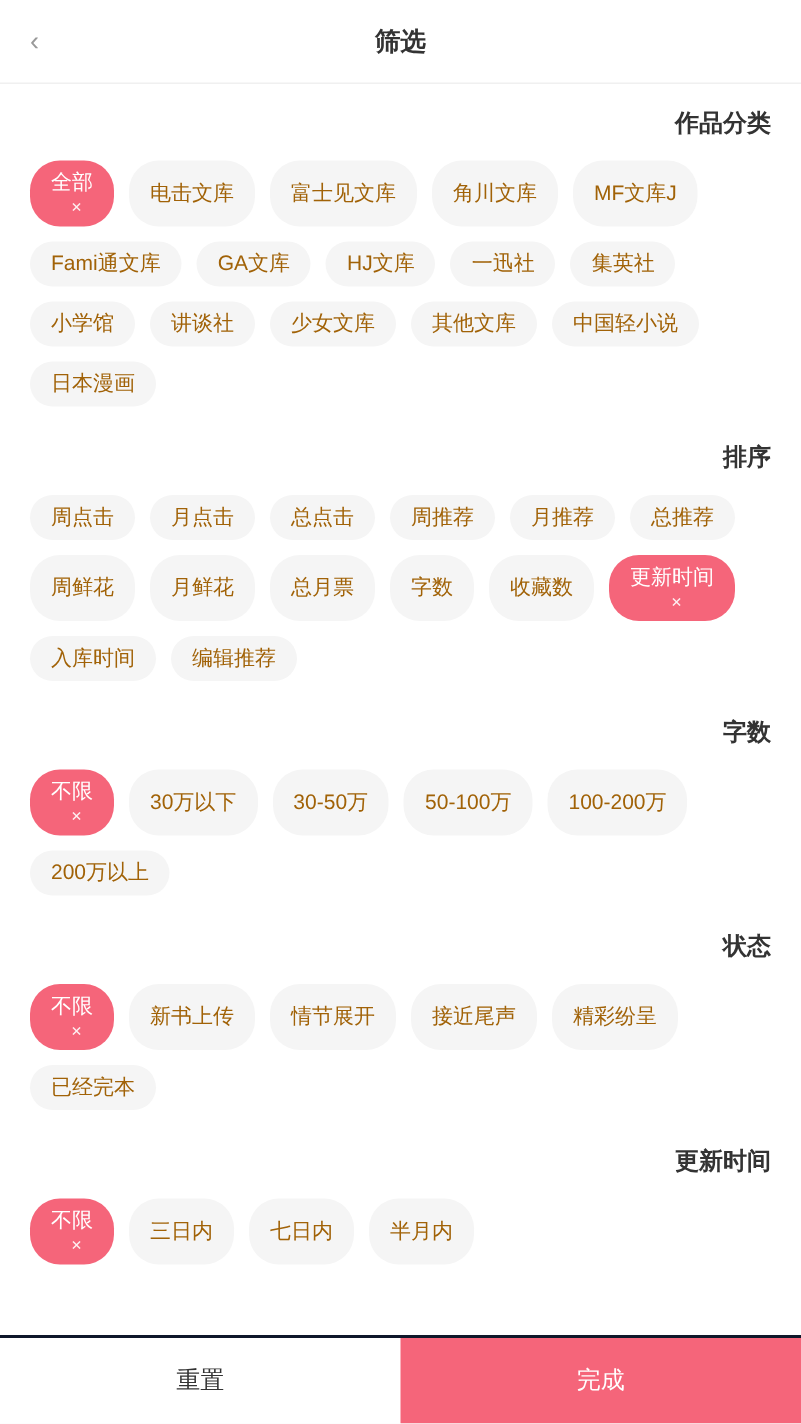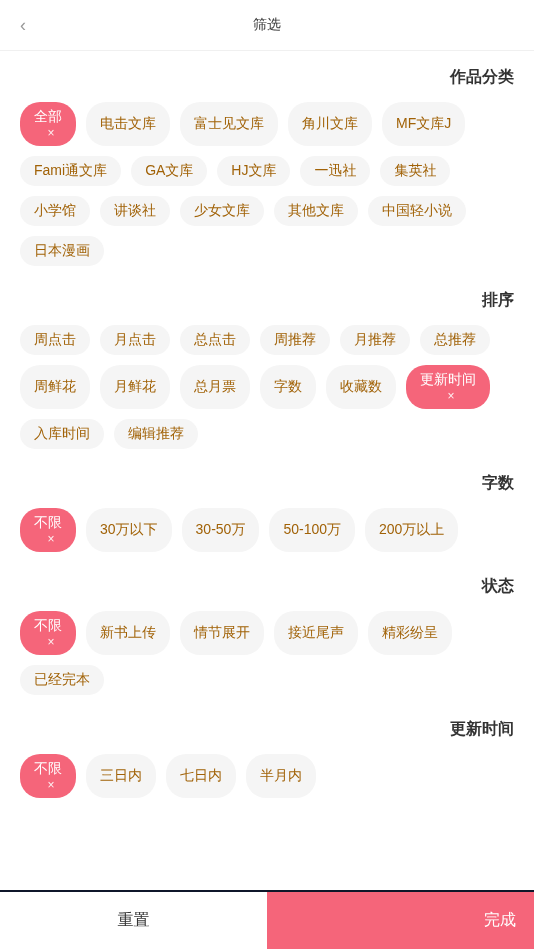--- a/index.html
+++ b/index.html
@@ -35,22 +35,22 @@
       left: 20px;
       top: 50%;
       transform: translateY(-50%);
       background: none;
       border: none;
       cursor: pointer;
       color: #999;
       font-size: 18px;
     }
     .header-title {
-      font-size: 14px;
-      font-weight: 400;
+      font-size: 17px;
+      font-weight: 700;
       color: #333;
       text-align: right;
     }
 
     
     .filter-panel {
       flex: 1;
       overflow-y: auto;
       padding: 16px 20px;
       background: #fff;
@@ -121,21 +121,21 @@
 
     .confirm-btn {
       flex: 1;
       padding: 18px;
       font-size: 16px;
       font-weight: 500;
       color: #fff;
       background: #f5657a;
       border: none;
       cursor: pointer;
-      text-align: right;
+      text-align: center;
     }
   </style>
 </head>
 <body>
 
 <div class="page-container">
 
   <div class="header">
     <button class="back-btn">‹</button>
     <span class="header-title">筛选</span>
@@ -255,20 +255,23 @@
           <button class="tag">
             <span>30万以下</span>
           </button>
           <button class="tag">
             <span>30-50万</span>
           </button>
           <button class="tag">
             <span>50-100万</span>
           </button>
           <button class="tag">
+            <span>100-200万</span>
+          </button>
+          <button class="tag">
             <span>200万以上</span>
           </button>
         </div>
       </div>
       <div class="section">
         <div class="section-title">状态</div>
         <div class="tags-wrap">
           <button class="tag active">
             <span>不限</span>
             <span class="close-x">×</span>

